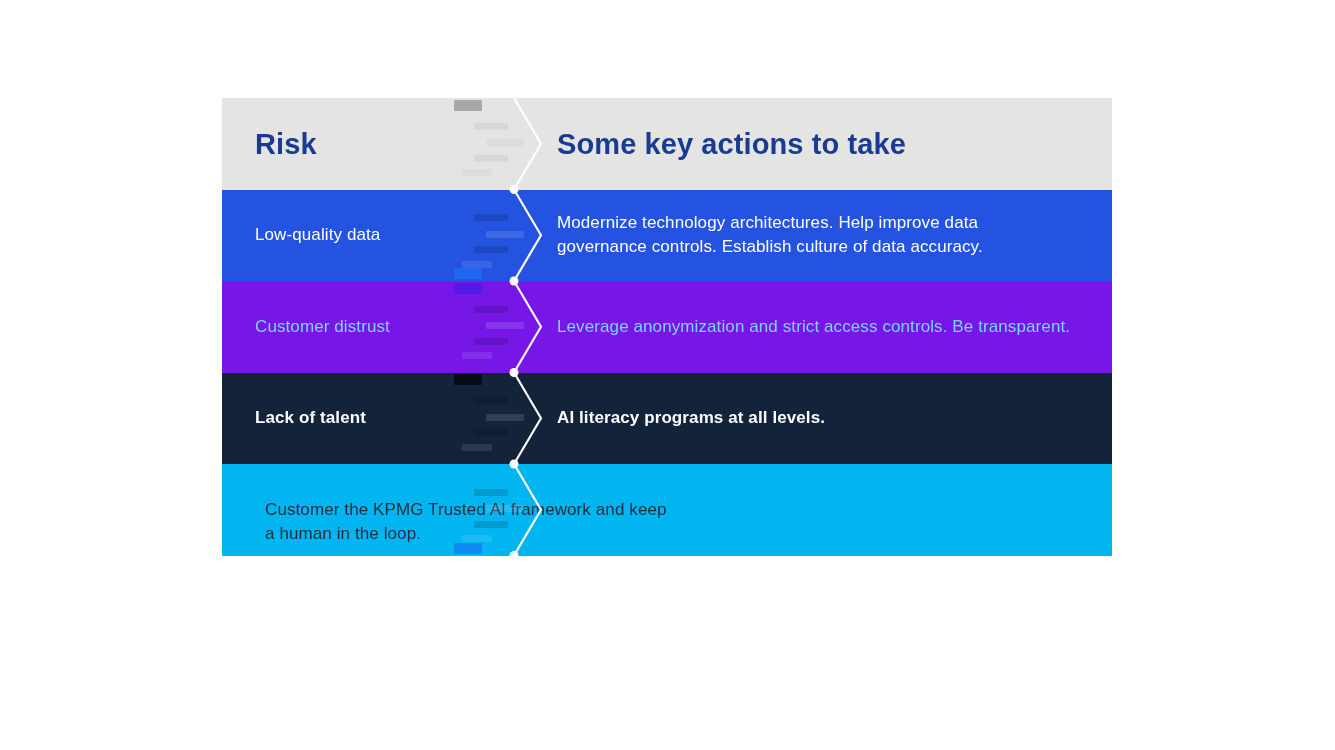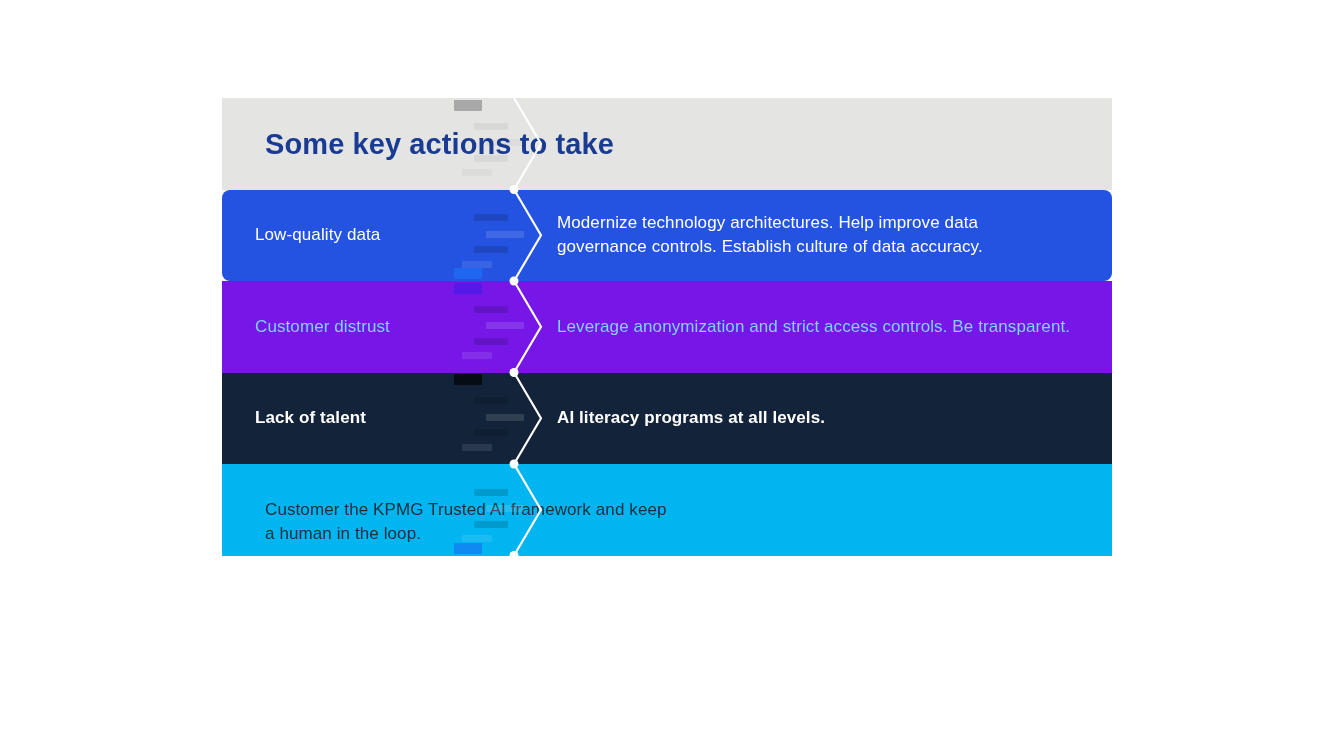--- a/index.html
+++ b/index.html
@@ -100,33 +100,34 @@
   .row.r4 .ghost i.accent { background: rgba(0,0,0,0.65); }
   .row.r5 .ghost i.accent { background: rgba(25,110,245,0.6); top: 86%; }
 </style>
 </head>
 <body>
 
 <div class="canvas">
   <div class="riskTable">
 
     <div class="row header" style="background-color: rgb(228, 228, 227); color: rgb(26, 59, 148);">
+      <div class="cell-left">Risk</div>
       <div class="cell-right">Some key actions to take</div>
       <div class="ghost">
           <i class="accent"></i>
           <i></i>
           <i></i>
           <i></i>
           <i></i>
           <i></i>
         </div>
     </div>
 
 
-    <div class="row r2" style="background-color: rgb(35, 83, 224); color: rgb(255, 255, 255); border-radius: 8px;">
+    <div class="row r2" style="background-color: rgb(35, 83, 224); color: rgb(255, 255, 255);">
       <div class="cell-left">Low-quality data</div>
       <div class="cell-right">Modernize technology architectures. Help improve data
 governance controls. Establish culture of data accuracy.</div>
       <div class="ghost">
           <i class="accent"></i>
           <i></i>
           <i></i>
           <i></i>
           <i></i>
           <i></i>

